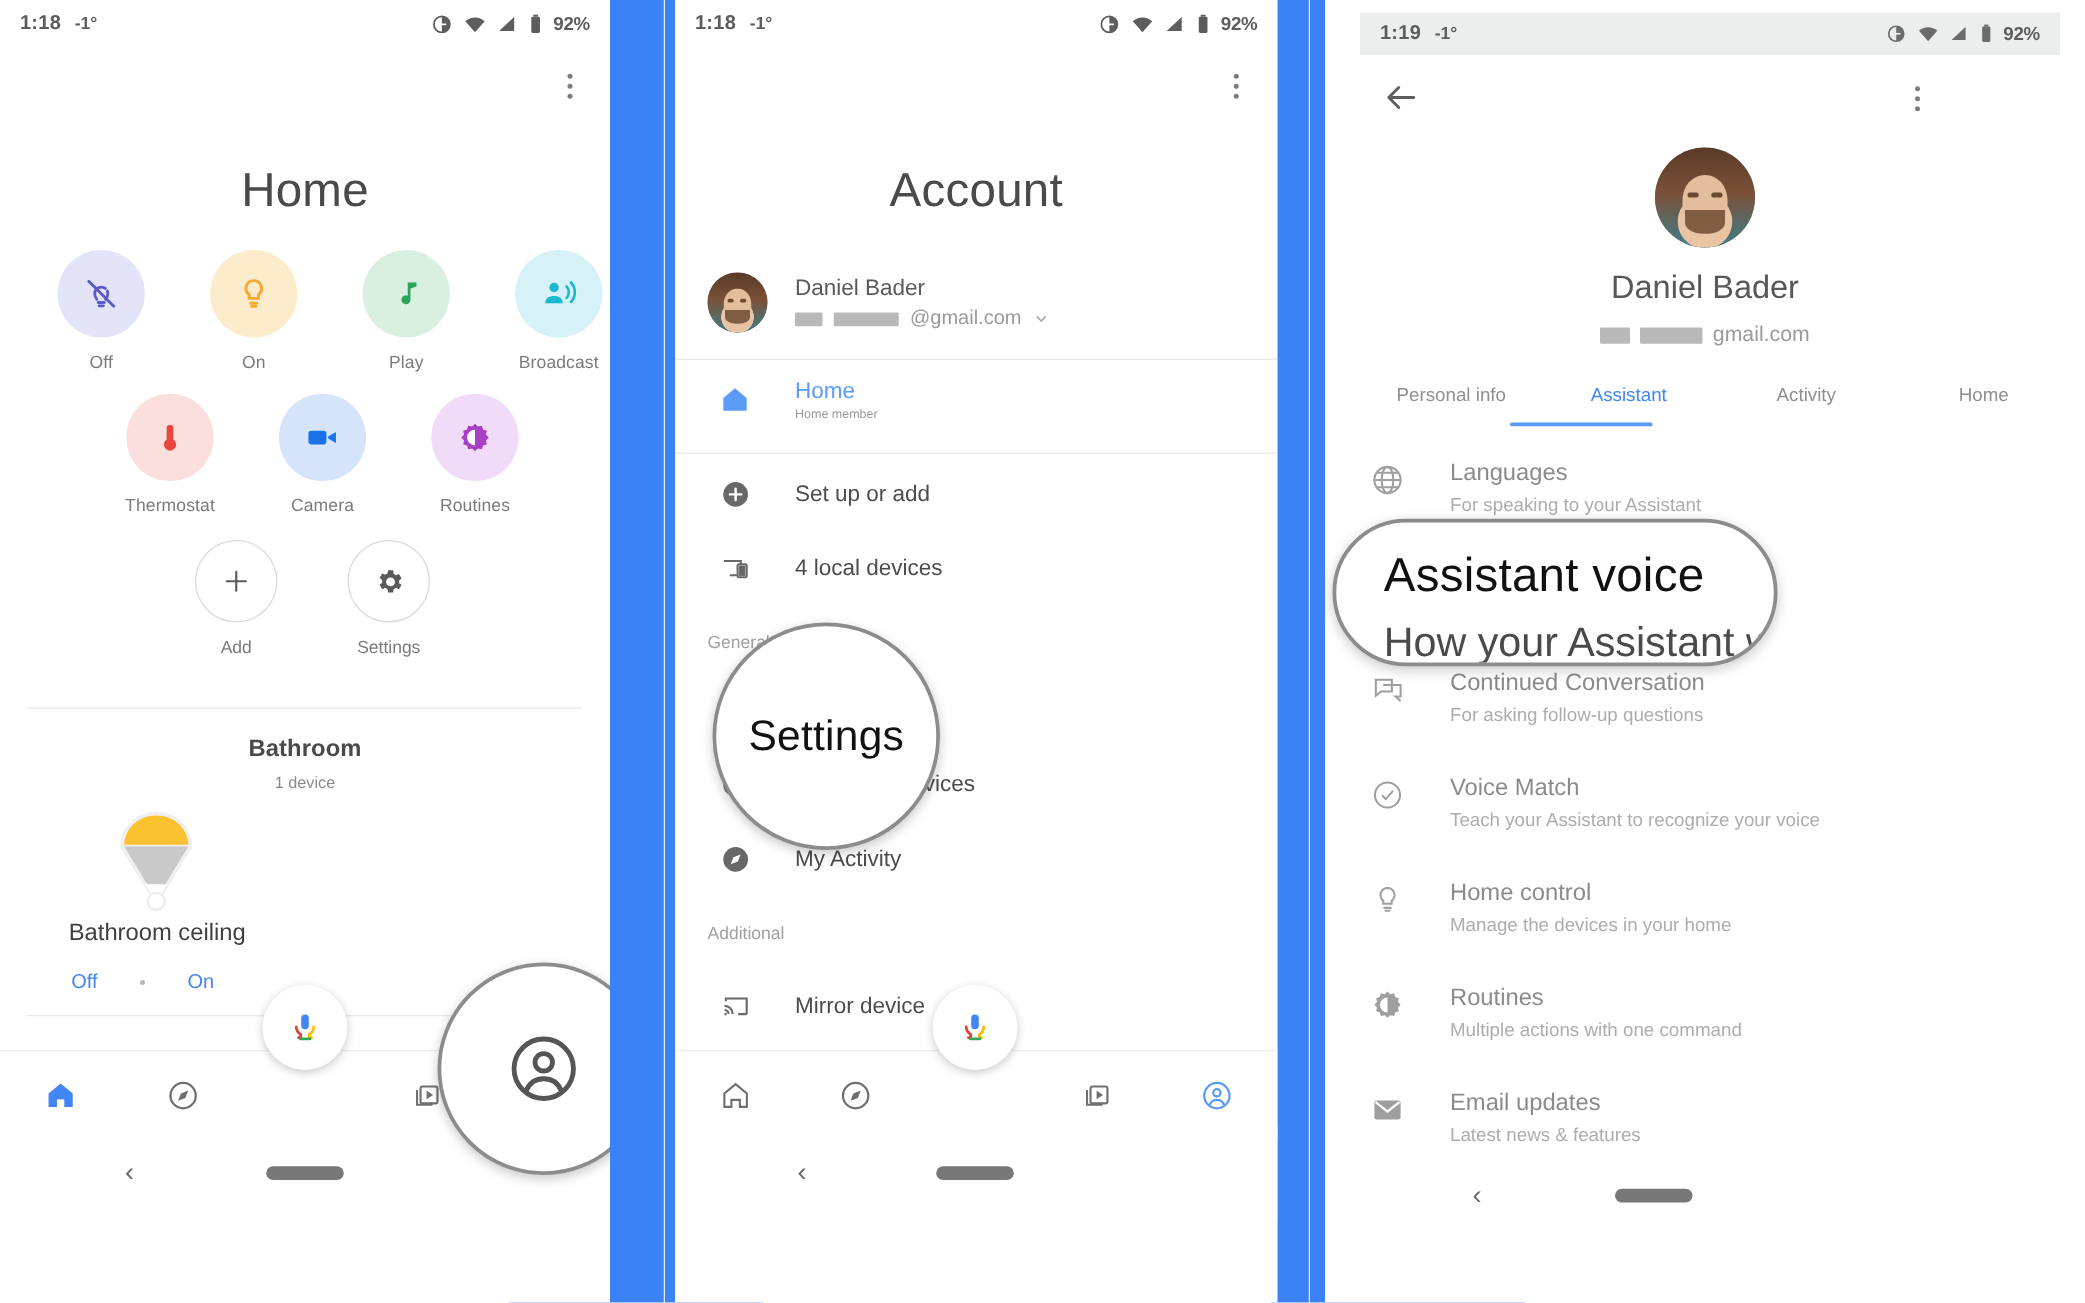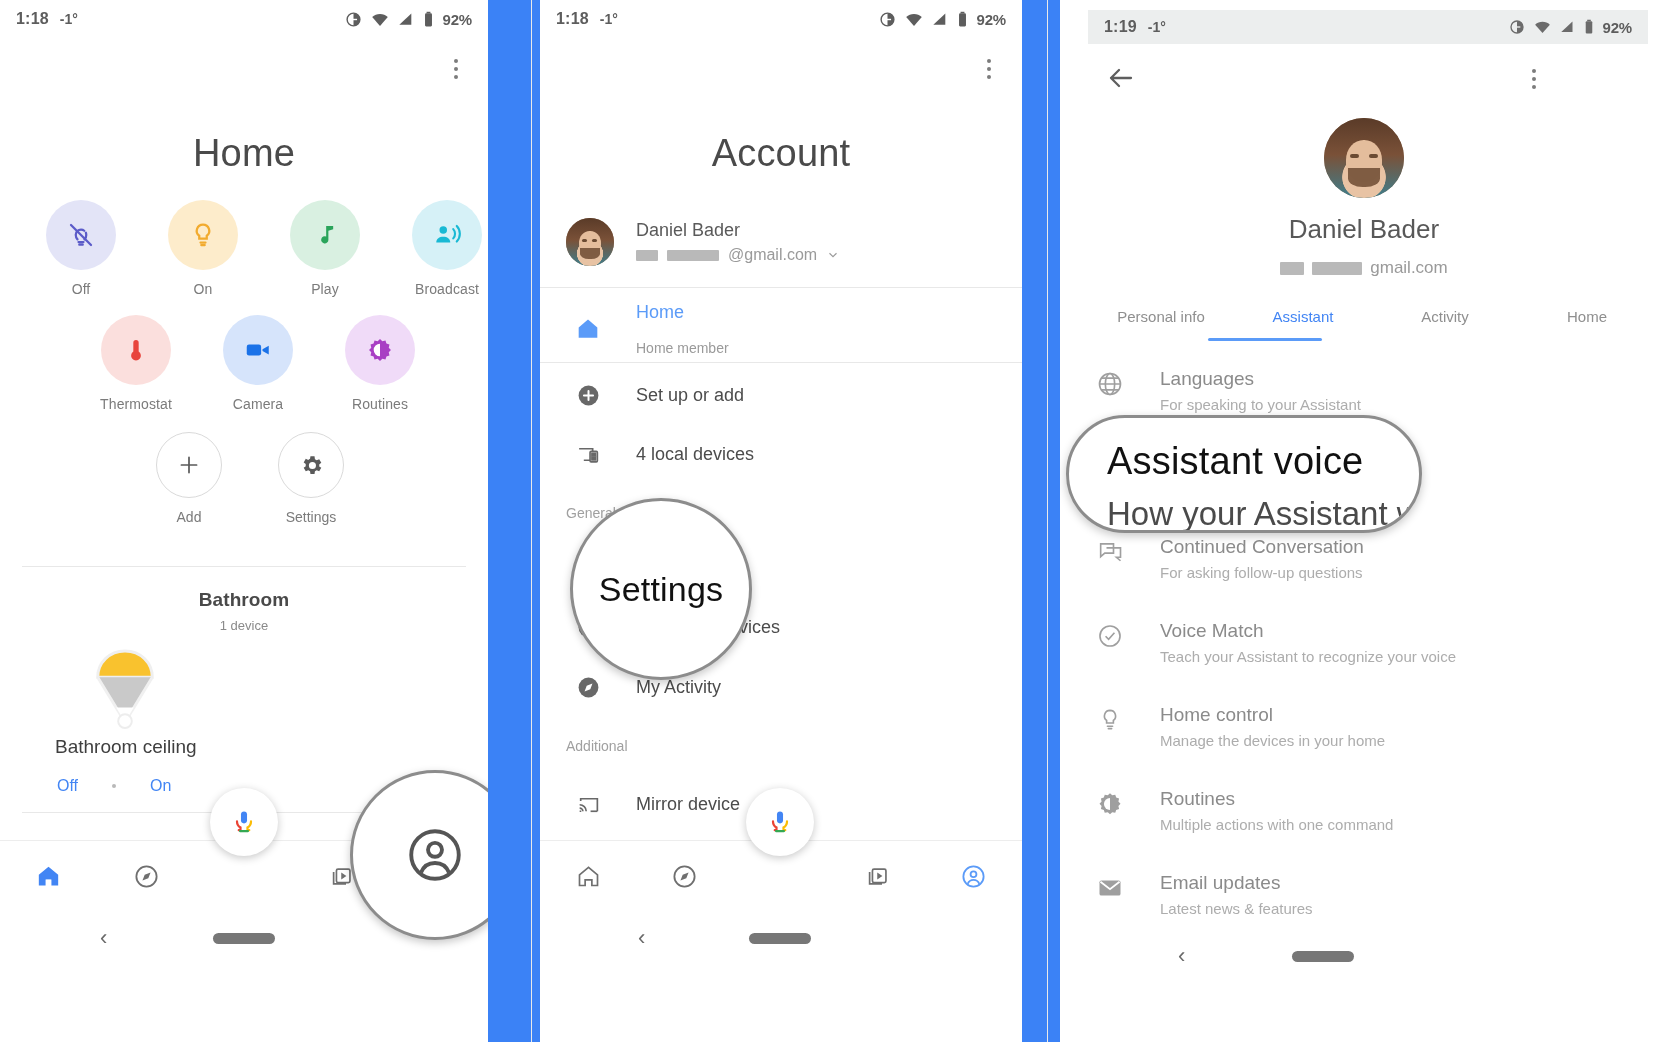--- a/index.html
+++ b/index.html
@@ -111,21 +111,21 @@
   .acct-mail { font-size: 16px; color: #9a9a9a; display: flex; align-items: center; gap: 9px;
                margin-top: 5px; }
   .redact { display: inline-block; height: 11px; background: #b9b9b9; border-radius: 1px;
             vertical-align: middle; }
 
   .lrow { position: absolute; left: 0; right: 0; display: flex; align-items: center; }
   .lrow .ic { width: 96px; display: flex; justify-content: center; flex: none; }
   .lrow .txt { display: flex; flex-direction: column; }
   .lrow .t1 { font-size: 18px; color: #4c4c4c; }
   .lrow .t1.blue { color: #5b9bf8; }
-  .lrow .t2 { font-size: 14px; color: #9a9a9a; margin-top: 17px; }
+  .lrow .t2 { font-size: 10px; color: #9a9a9a; margin-top: 3px; }
   .sect-lbl { position: absolute; font-size: 14px; color: #a0a0a0; }
 
   
   .prof-wrap { position: absolute; left: 0; right: 0; display: flex;
                flex-direction: column; align-items: center; }
   .prof-av { width: 80px; height: 80px; border-radius: 50%; overflow: hidden;
              position: relative; background: #8a6b52; }
   .prof-name { margin-top: 16px; font-size: 26px; color: #585858; }
   .prof-mail { margin-top: 13px; font-size: 17px; color: #9a9a9a;
                display: flex; align-items: center; gap: 8px; }

